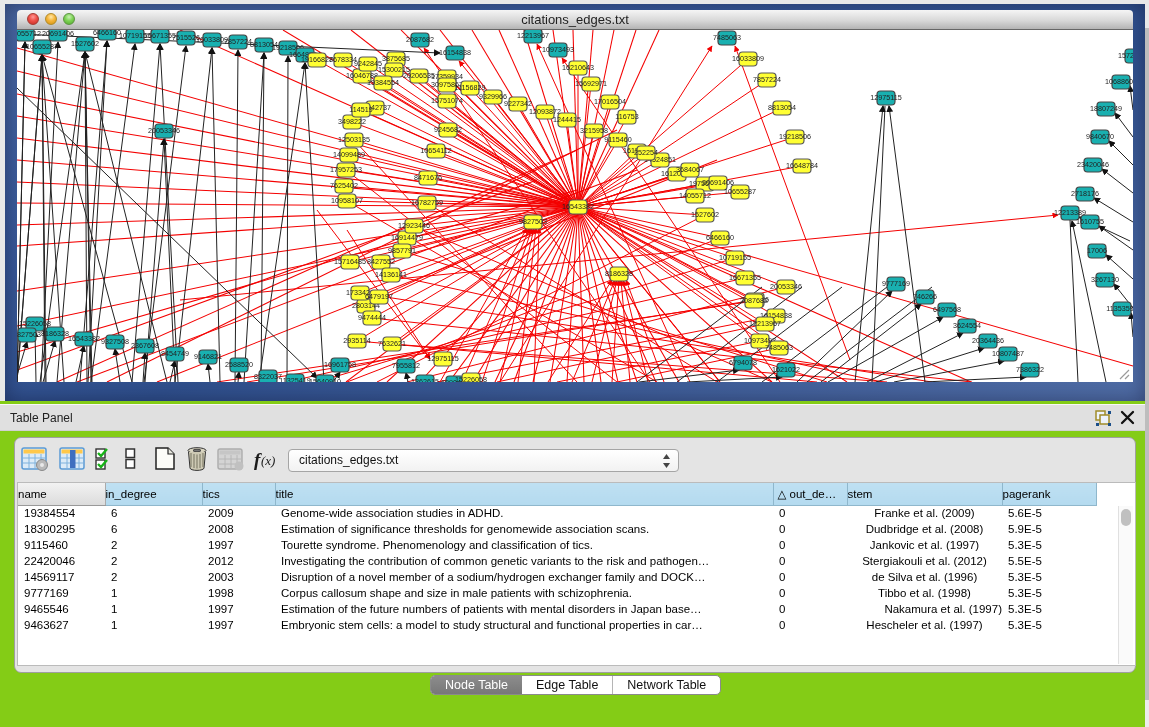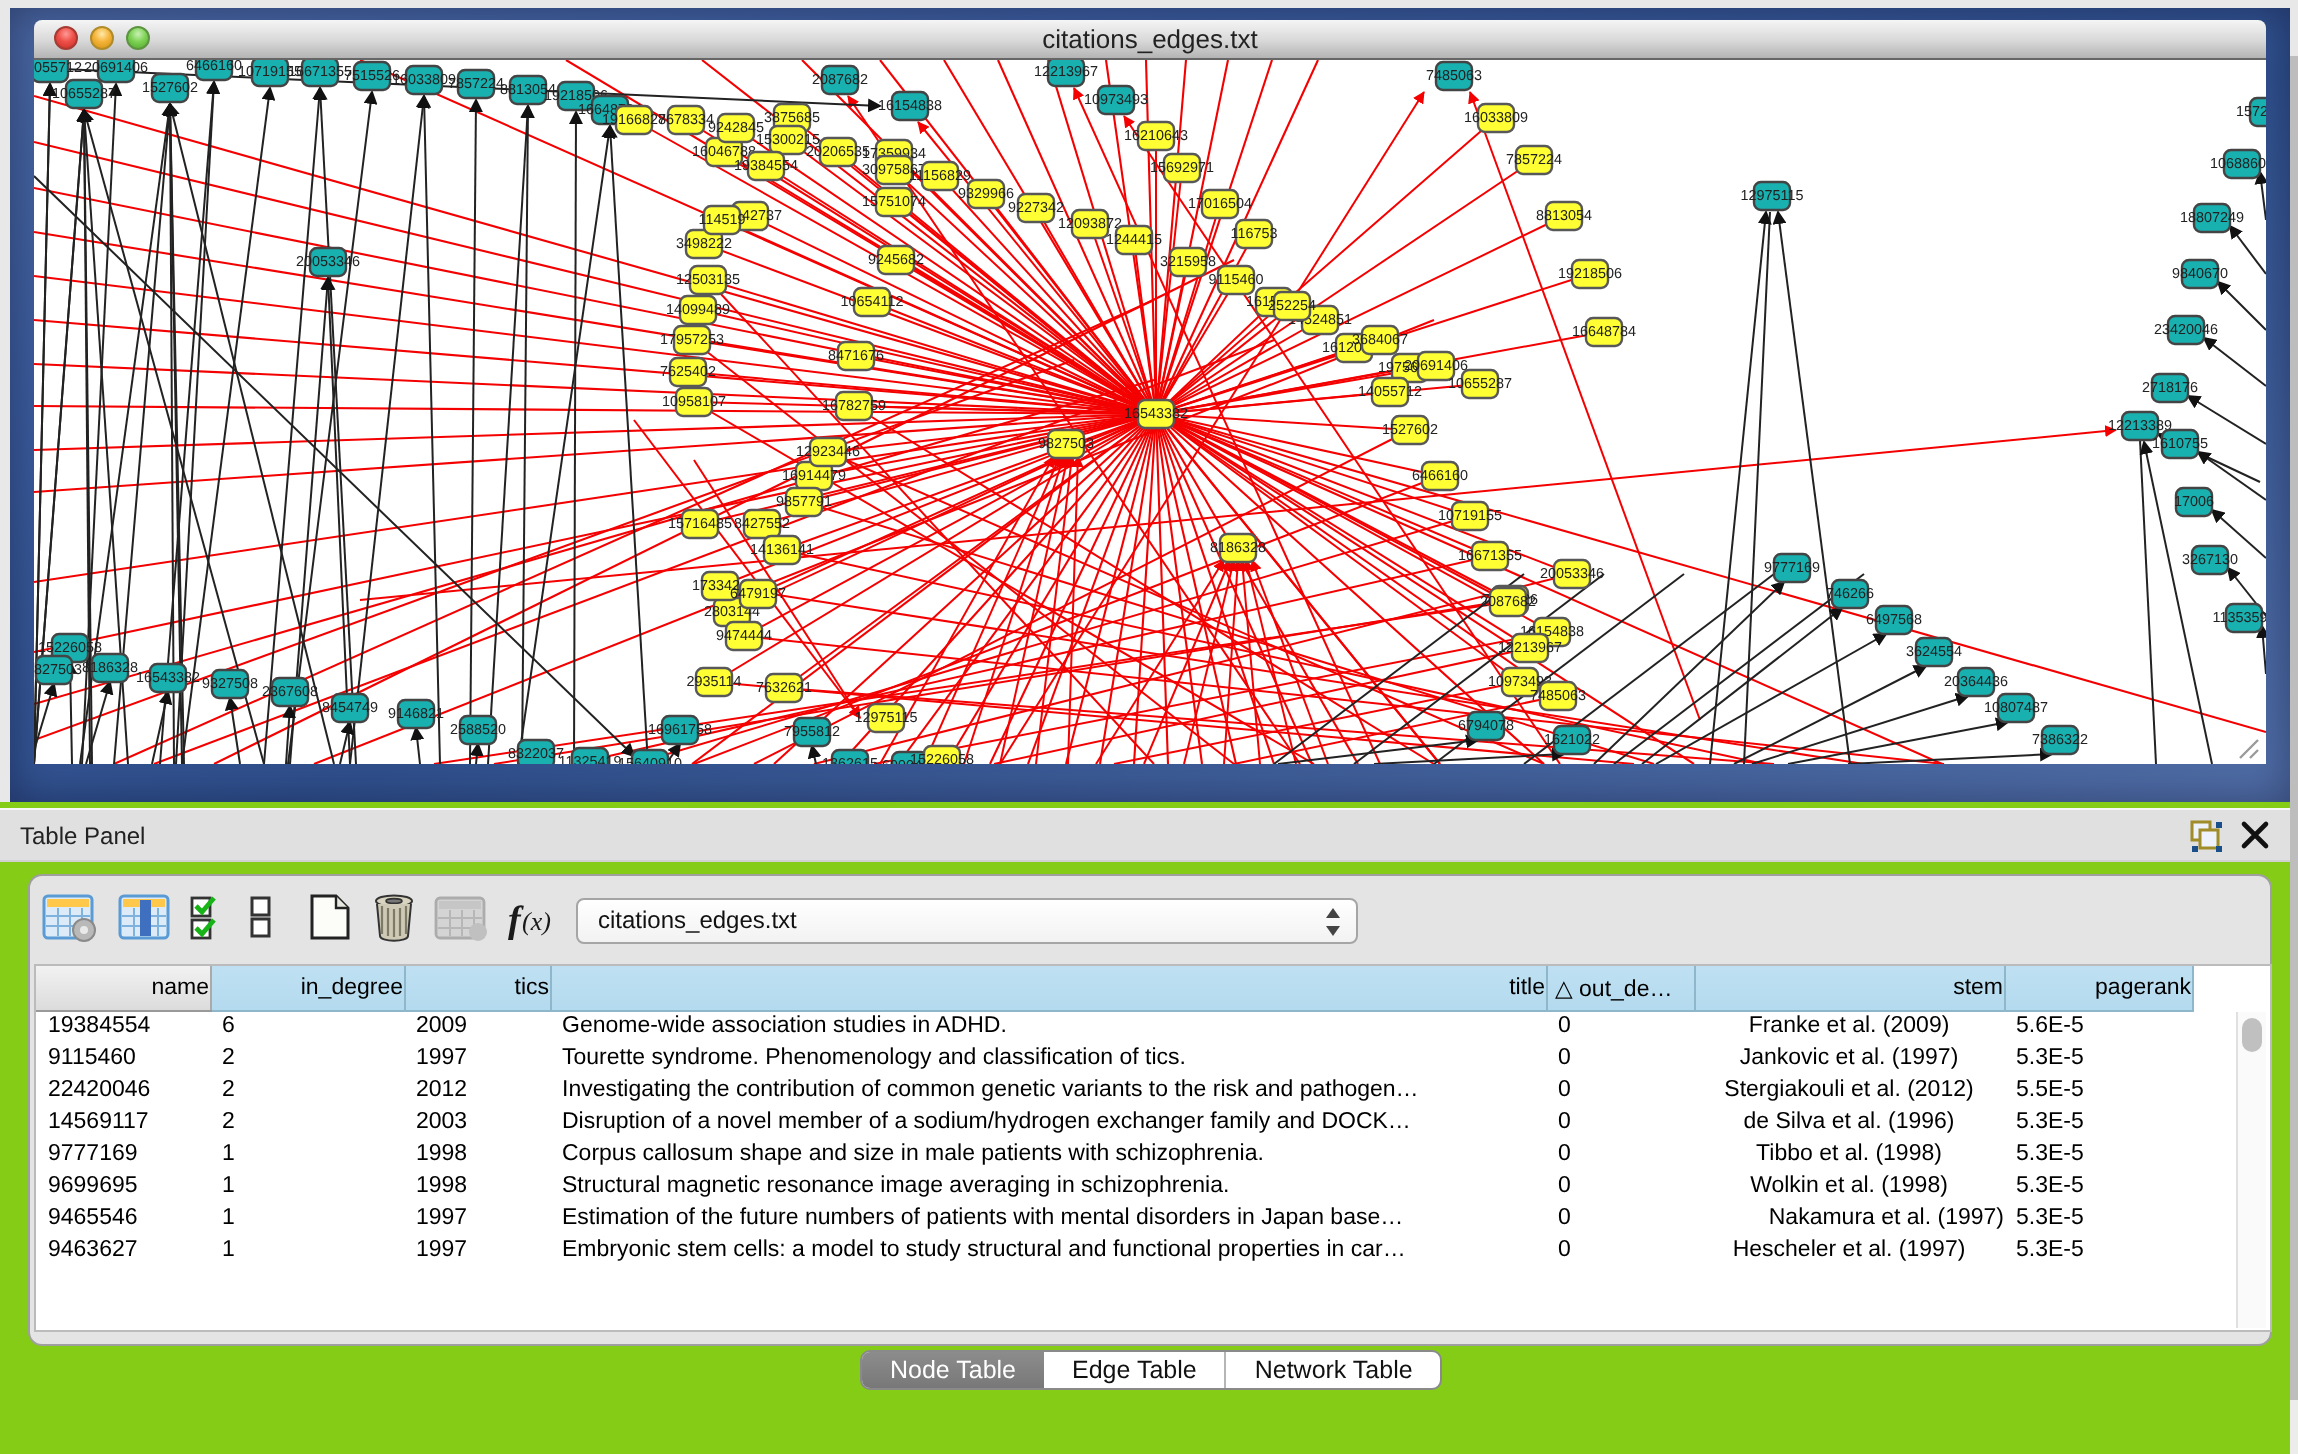--- a/index.html
+++ b/index.html
@@ -13,21 +13,21 @@
 .canvas{position:absolute;left:0;top:20px;width:1116px;height:352px;background:#fff;overflow:hidden}
 .rightstrip{position:absolute;right:0;top:28px;width:4px;height:672px;background:#bdbdbd}
 .tp{position:absolute;left:0;top:401px;width:1145px;height:412px;background:#84cc16}
 .tphead{position:absolute;left:0;top:3px;width:1145px;height:27px;background:#e0e0e0;border-top:1px solid #f8f8f8;border-bottom:1px solid #d0d0d0}
 .tphead span{position:absolute;left:10px;top:6px;font-size:12px;color:#222}
 .tbox{position:absolute;left:14px;top:36px;width:1122px;height:236px;background:#e4e4e4;border:1px solid #9f9f9f;border-radius:7px}
 .icons{position:absolute;left:3px;top:8px;height:30px}
 .combo{position:absolute;left:273px;top:11px;width:391px;height:23px;background:linear-gradient(#fff,#f2f2f2);border:1px solid #a5a5a5;border-radius:4px;font-size:12px;color:#111;line-height:21px;padding-left:10px}
 .tablewrap{position:absolute;left:2px;top:44px;width:1119px;height:184px;background:#fff;border:1px solid #bbb}
 table.t{border-collapse:collapse;table-layout:fixed;width:1078px;font-size:11.5px;color:#000}
-table.t th{height:22px;font-weight:normal;background:linear-gradient(#bfe0f2,#b4daef);border-right:1px solid #8fb7cc;border-bottom:1px solid #8fb7cc;text-align:right;overflow:hidden;white-space:nowrap}
+table.t th{height:22px;font-weight:normal;background:linear-gradient(#bfe0f2,#b4daef);border-right:1px solid #8fb7cc;border-bottom:1px solid #8fb7cc;text-align:left;overflow:hidden;white-space:nowrap}
 table.t th.g{background:linear-gradient(#f2f2f2,#dcdcdc);border-right:1px solid #aaa;border-bottom:1px solid #999}
 table.t td{height:16px;padding:0 0 0 6px;overflow:hidden;white-space:nowrap;text-overflow:ellipsis}
 .scroll{position:absolute;right:2px;top:23px;width:15px;height:158px;background:#fafafa;border-left:1px solid #e0e0e0}
 .thumb{position:absolute;left:2px;top:3px;width:10px;height:17px;background:#c0c0c0;border-radius:5px}
 .tabs{position:absolute;left:415px;top:237px;height:20px;display:flex;border:1px solid #8a8a8a;border-radius:5px;overflow:hidden;background:#fff;font-size:12.5px}
 .tabs div{padding:0 14px;line-height:19px;color:#111}
 .tabs .sel{background:linear-gradient(#8c8c8c,#787878);color:#fff}
 .tabs .sep{padding:0;width:1px;background:#b5b5b5}
 .mem{position:absolute;right:36px;bottom:6px;font-size:11px;color:#111}
 .dot{position:absolute;right:14px;bottom:3px;width:15px;height:15px;border-radius:50%;background:#2fc52f;border:1.5px solid #222}
@@ -936,20 +936,29 @@
     <tr>
               <td>19384554</td>
               <td>6</td>
               <td>2009</td>
               <td>Genome-wide association studies in ADHD.</td>
               <td>0</td>
               <td style="text-align:center;padding:0">Franke et al. (2009)</td>
               <td>5.6E-5</td>
             </tr>
     <tr>
+              <td>18300295</td>
+              <td>6</td>
+              <td>2008</td>
+              <td>Estimation of significance thresholds for genomewide association scans.</td>
+              <td>0</td>
+              <td style="text-align:center;padding:0">Dudbridge et al. (2008)</td>
+              <td>5.9E-5</td>
+            </tr>
+    <tr>
               <td>9115460</td>
               <td>2</td>
               <td>1997</td>
               <td>Tourette syndrome. Phenomenology and classification of tics.</td>
               <td>0</td>
               <td style="text-align:center;padding:0">Jankovic et al. (1997)</td>
               <td>5.3E-5</td>
             </tr>
     <tr>
               <td>22420046</td>
@@ -969,29 +978,20 @@
               <td style="text-align:center;padding:0">de Silva et al. (1996)</td>
               <td>5.3E-5</td>
             </tr>
     <tr>
               <td>9777169</td>
               <td>1</td>
               <td>1998</td>
               <td>Corpus callosum shape and size in male patients with schizophrenia.</td>
               <td>0</td>
               <td style="text-align:center;padding:0">Tibbo et al. (1998)</td>
-              <td>5.3E-5</td>
-            </tr>
-    <tr>
-              <td>9699695</td>
-              <td>1</td>
-              <td>1998</td>
-              <td>Structural magnetic resonance image averaging in schizophrenia.</td>
-              <td>0</td>
-              <td style="text-align:center;padding:0">Wolkin et al. (1998)</td>
               <td>5.3E-5</td>
             </tr>
     <tr>
               <td>9465546</td>
               <td>1</td>
               <td>1997</td>
               <td>Estimation of the future numbers of patients with mental disorders in Japan base…</td>
               <td>0</td>
               <td style="text-align:right;padding:0">Nakamura et al. (1997)</td>
               <td>5.3E-5</td>

